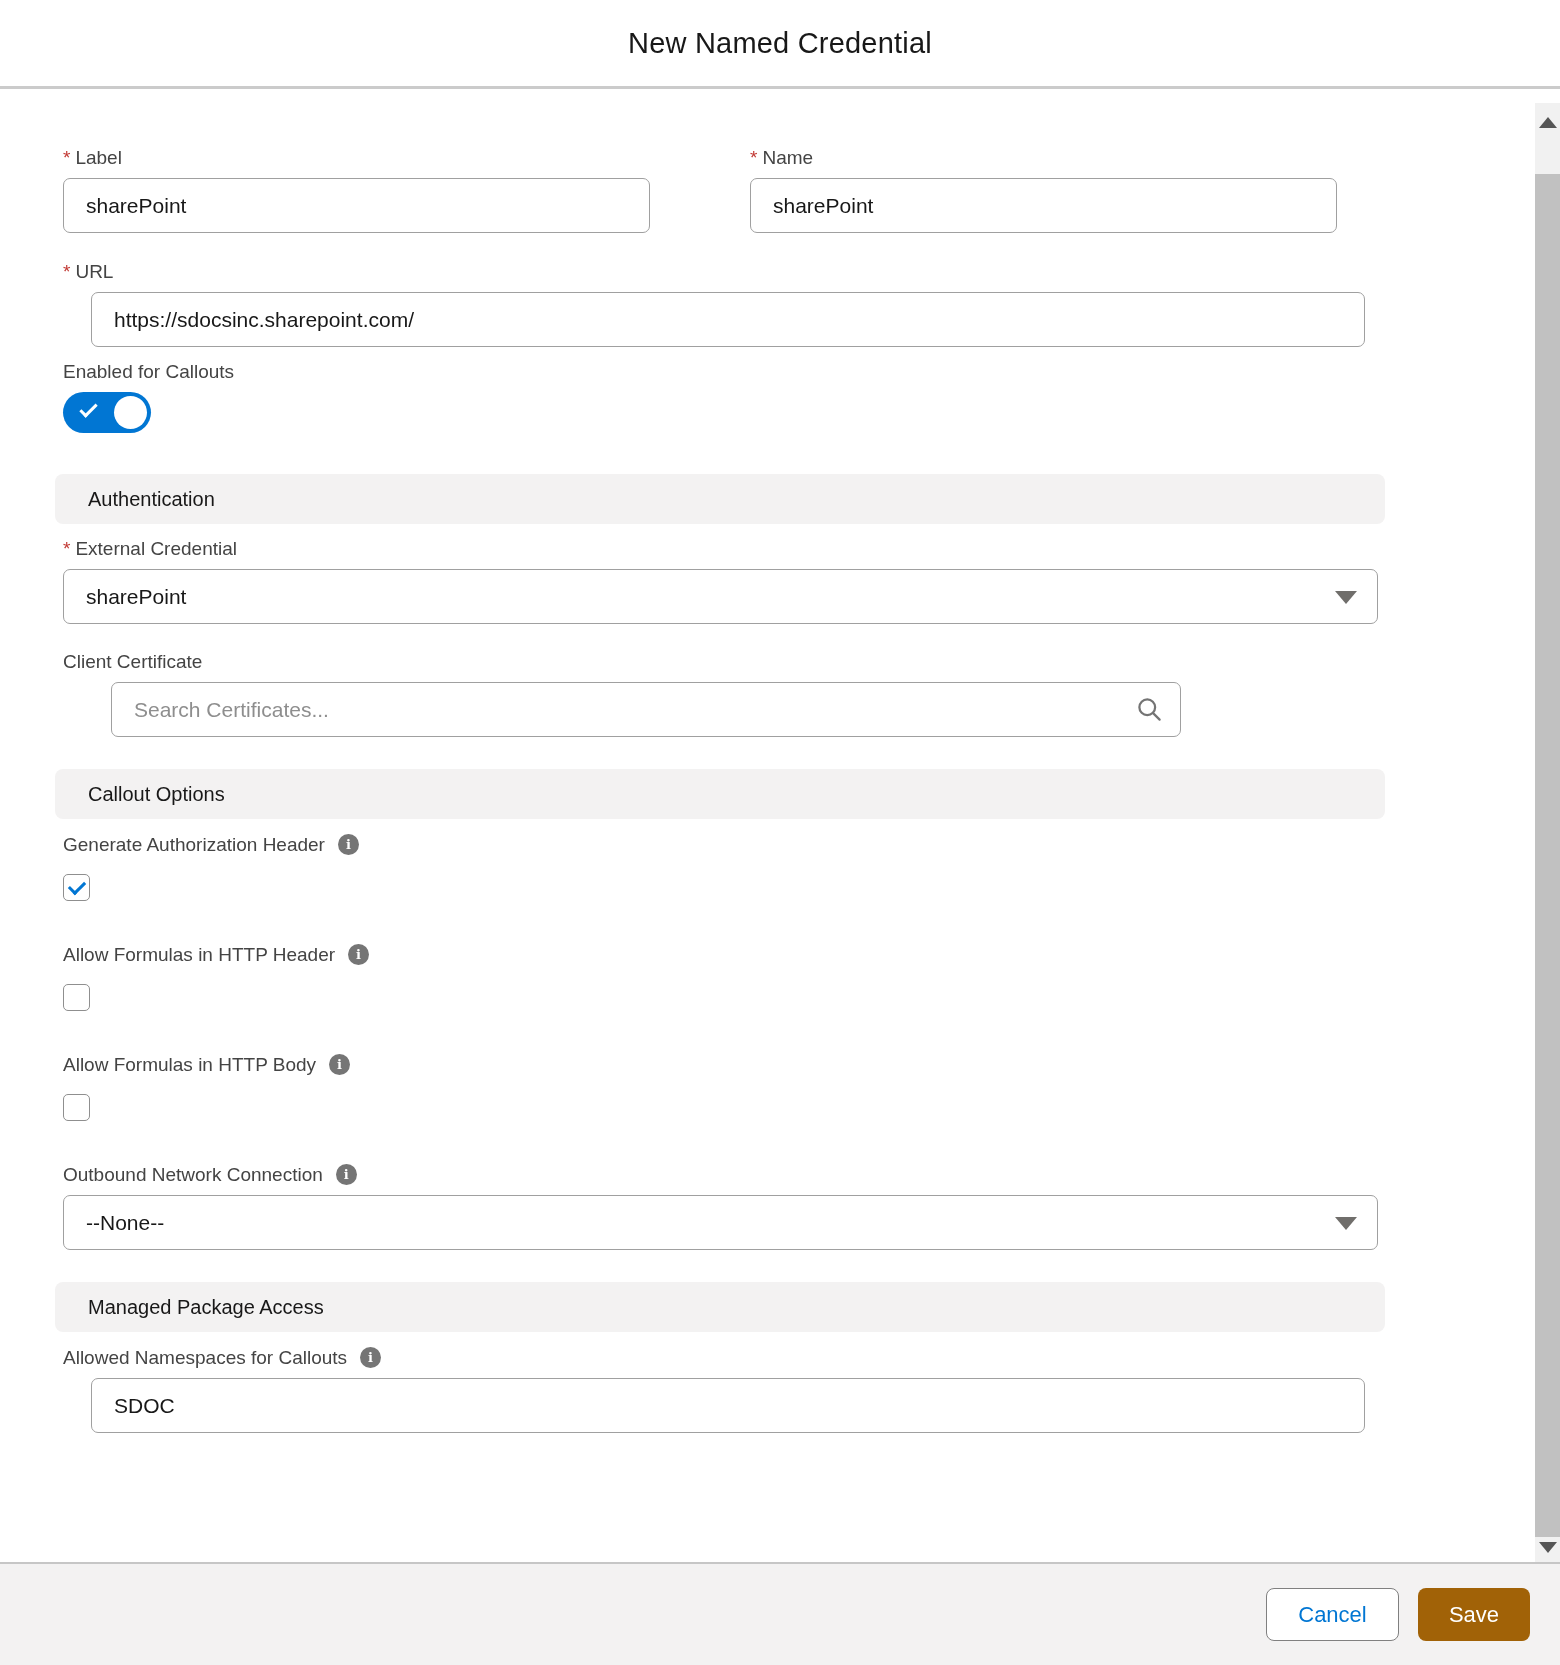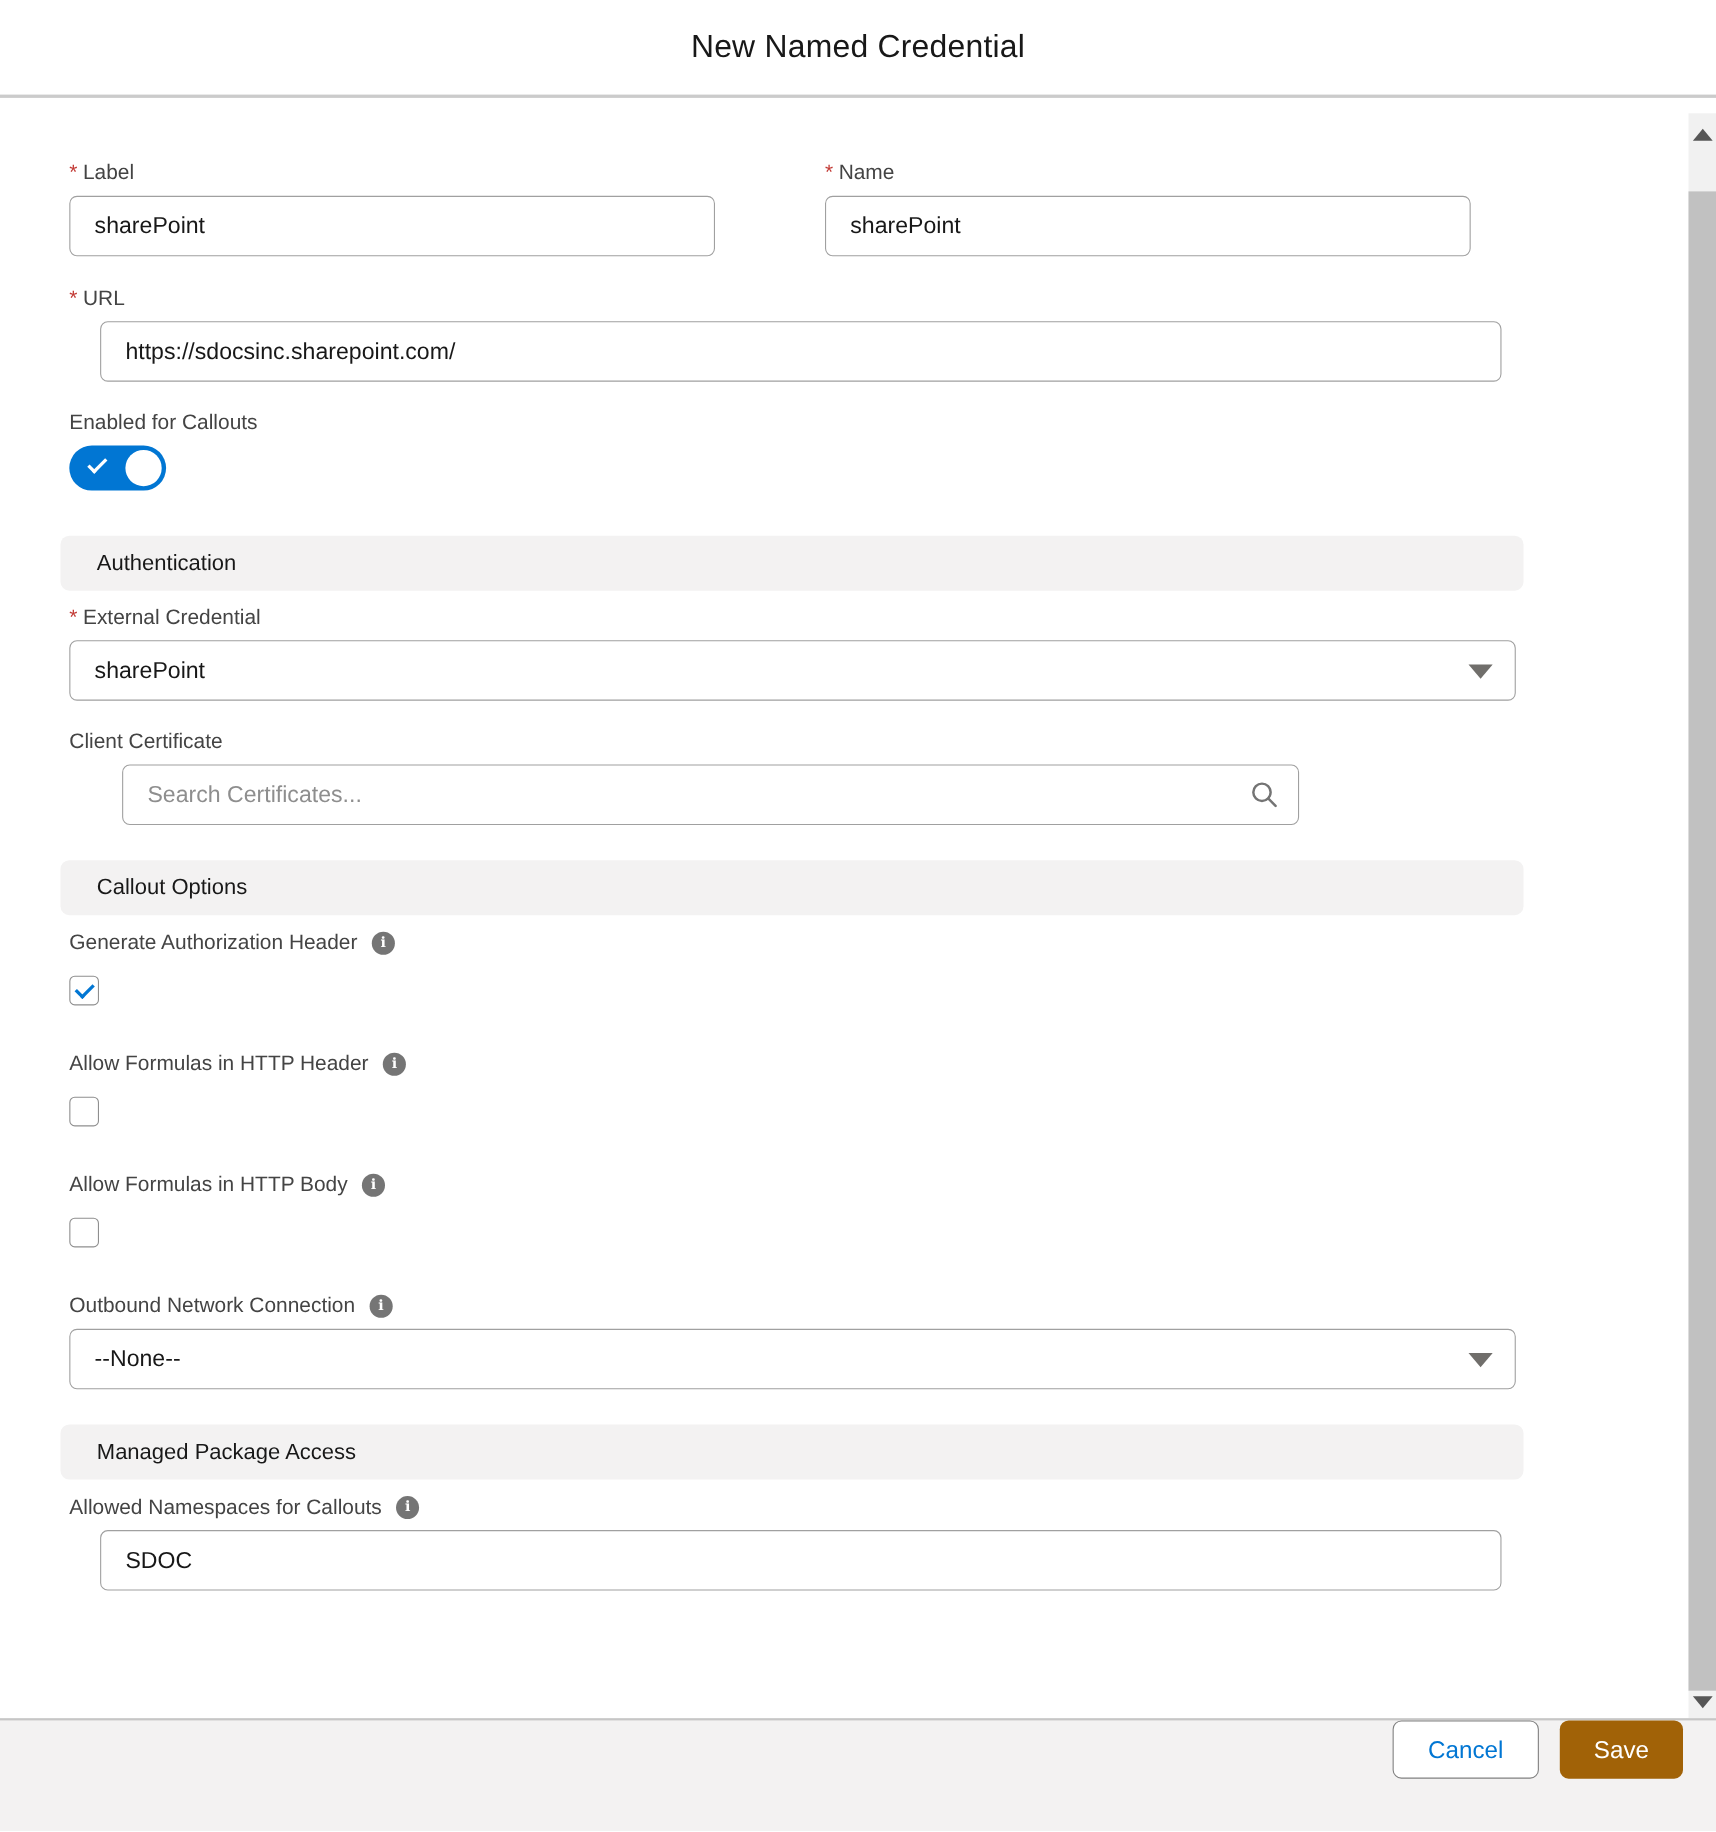--- a/index.html
+++ b/index.html
@@ -38,21 +38,21 @@
   .text-input::placeholder { color:#8e8e8e; }
 
   .row { display:flex; }
   .col-left  { width:587px; }
   .col-right { width:587px; margin-left:100px; }
   .w-half  { width:587px; }
   .w-url   { width:1274px;margin-left:28px; }
   .w-wide  { width:1315px; }
 
   .mt-url      { margin-top:29px; }
-  .mt-toggle   { margin-top:28px; }
+  .mt-toggle   { margin-top:15px; }
   .mt-auth     { margin-top:41px; }
   .mt-field    { margin-top:15px; }
   .mt-cert     { margin-top:28px; }
   .mt-section  { margin-top:32px; }
   .mt-check    { margin-top:43px;text-align:center; }
 
   
   .toggle {
     position:relative; margin-top:10px; width:88px; height:41px;
     background:#0176d3; border-radius:21px; cursor:pointer;
@@ -127,21 +127,21 @@
   .scroll-arrow-down {
     position:absolute; bottom:9px; left:4px; width:0; height:0;
     border-left:9px solid transparent; border-right:9px solid transparent;
     border-top:11px solid #565656; cursor:pointer;
   }
 
   
   .modal-footer {
     position:absolute; left:0; right:0; bottom:0; height:103px;
     background:#f3f2f2; border-top:2px solid #c6c6c6;
-    display:flex; align-items:flex-start; justify-content:flex-end;
+    display:flex; align-items:center; justify-content:flex-end;
     padding-right:30px; gap:19px;
   }
   .btn {
     height:53px; border-radius:8px; font-size:22px; cursor:pointer;
     font-family:"Liberation Sans", sans-serif; display:flex;
     align-items:center; justify-content:center;
   }
   .btn-cancel {
     min-width:133px; background:#fff; border:1px solid #808080; color:#0176d3;
     padding:0 28px;

